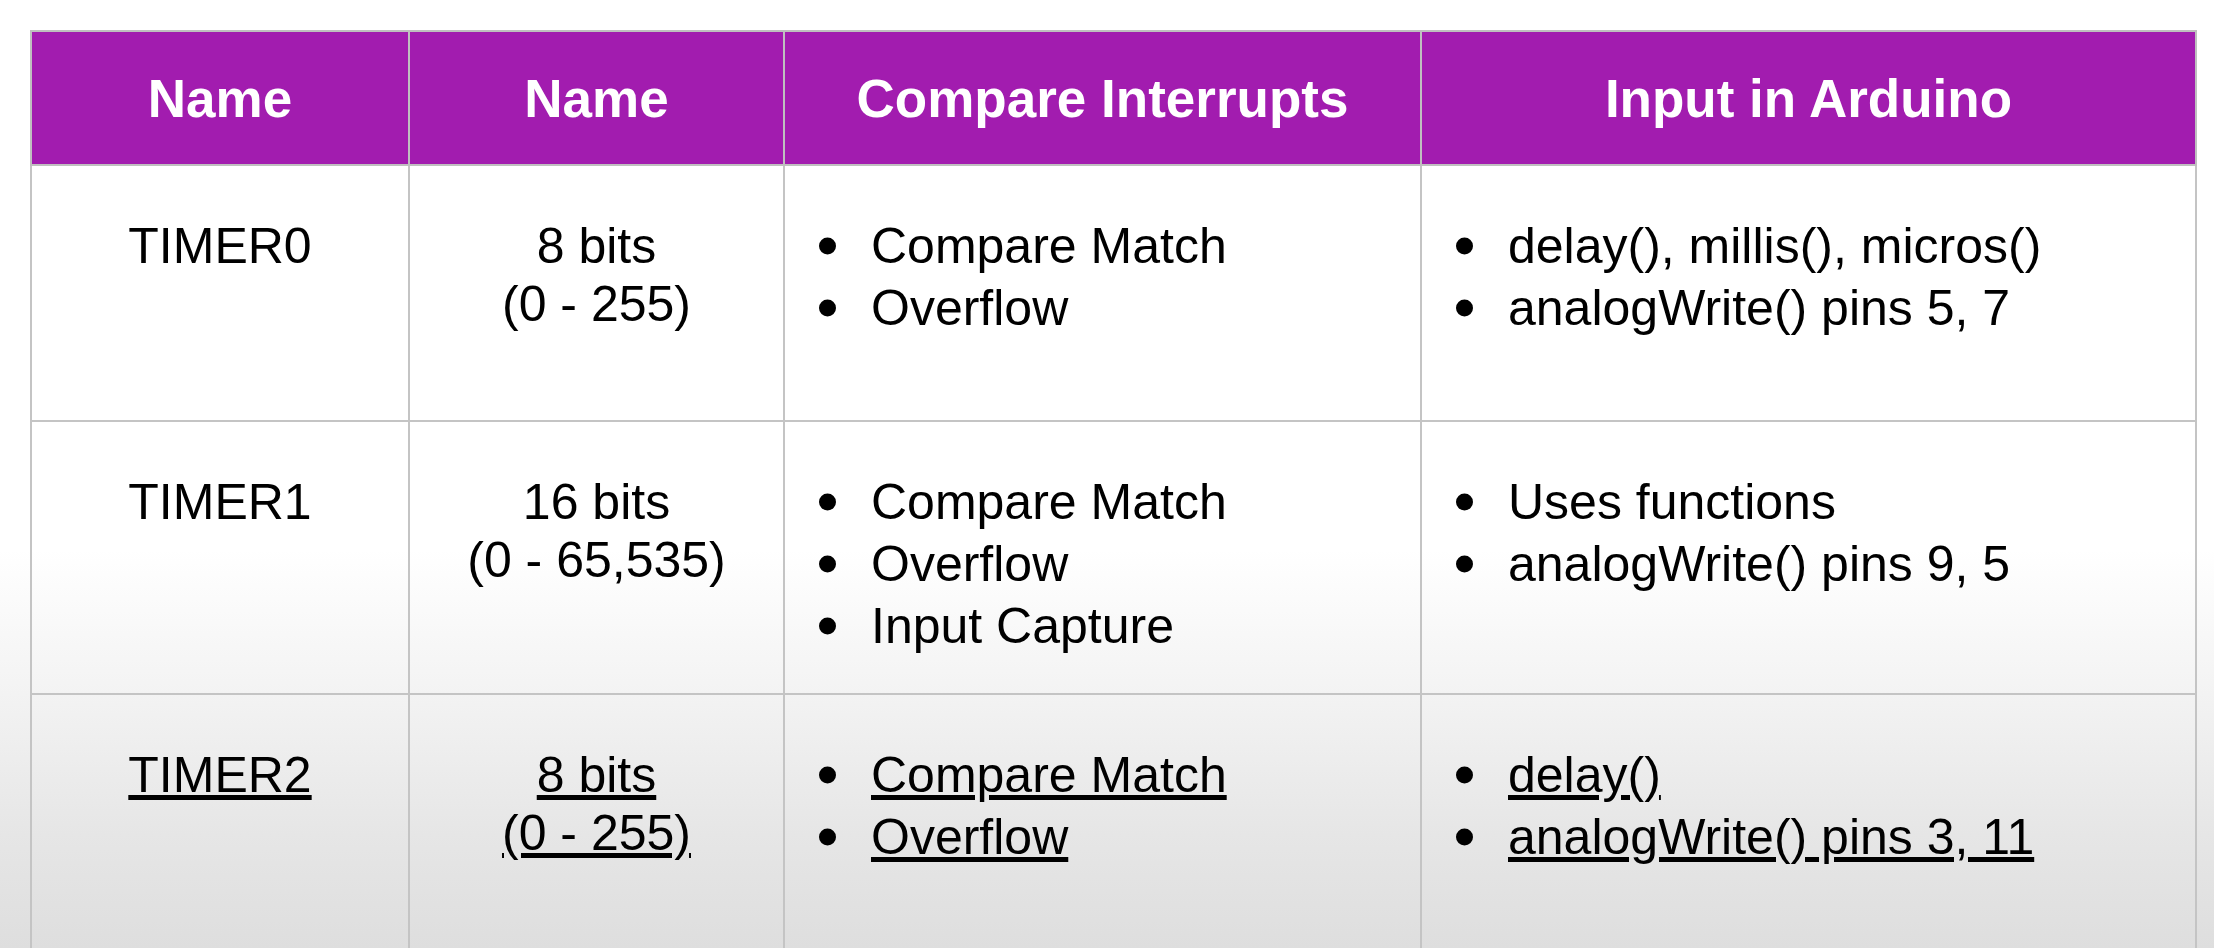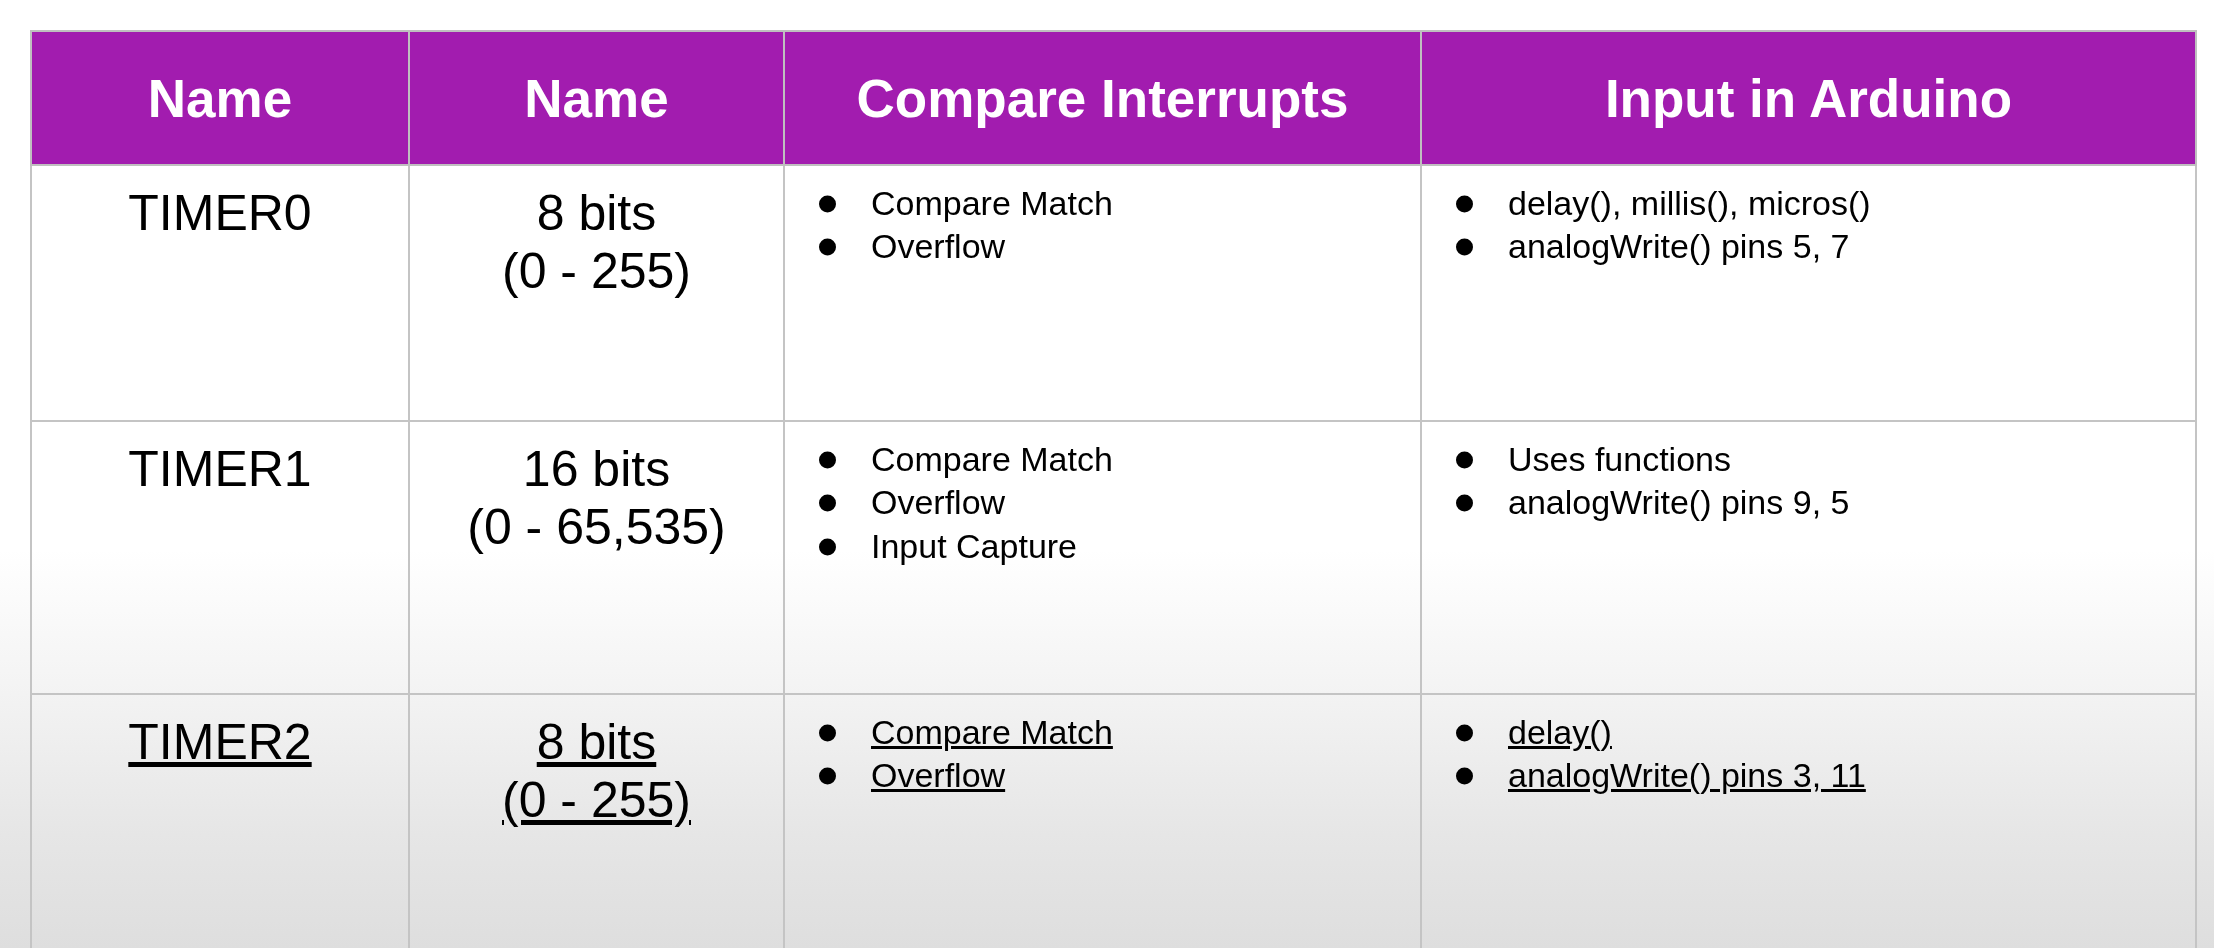--- a/index.html
+++ b/index.html
@@ -60,36 +60,37 @@
     background: transparent;
   }
   #timer-table tbody tr.r0 td { height: 254px; }
   #timer-table tbody tr.r1 td { height: 271px; }
   #timer-table tbody tr.r2 td { height: 268px; text-decoration: underline; }
 
   .cell-pad {
     padding: 18px 14px 0 14px;
     box-sizing: border-box;
     height: 100%;
+    margin-top: 33px;
   }
 
   .name-cell,
   .size-cell {
     text-align: center;
     font-size: 50px;
     color: #000000;
     line-height: 1.16;
   }
   .size-cell .size-range { display: block; }
 
   ul.bullets {
     list-style: none;
     margin: 0;
     padding: 0 0 0 14px;
-    font-size: 34px;
+    font-size: 50px;
     color: #000000;
     line-height: 1.16;
   }
   ul.bullets li {
     position: relative;
     padding-left: 58px;
     margin: 0 0 4px 0;
     white-space: nowrap;
   }
   ul.bullets li .bullet-dot {

